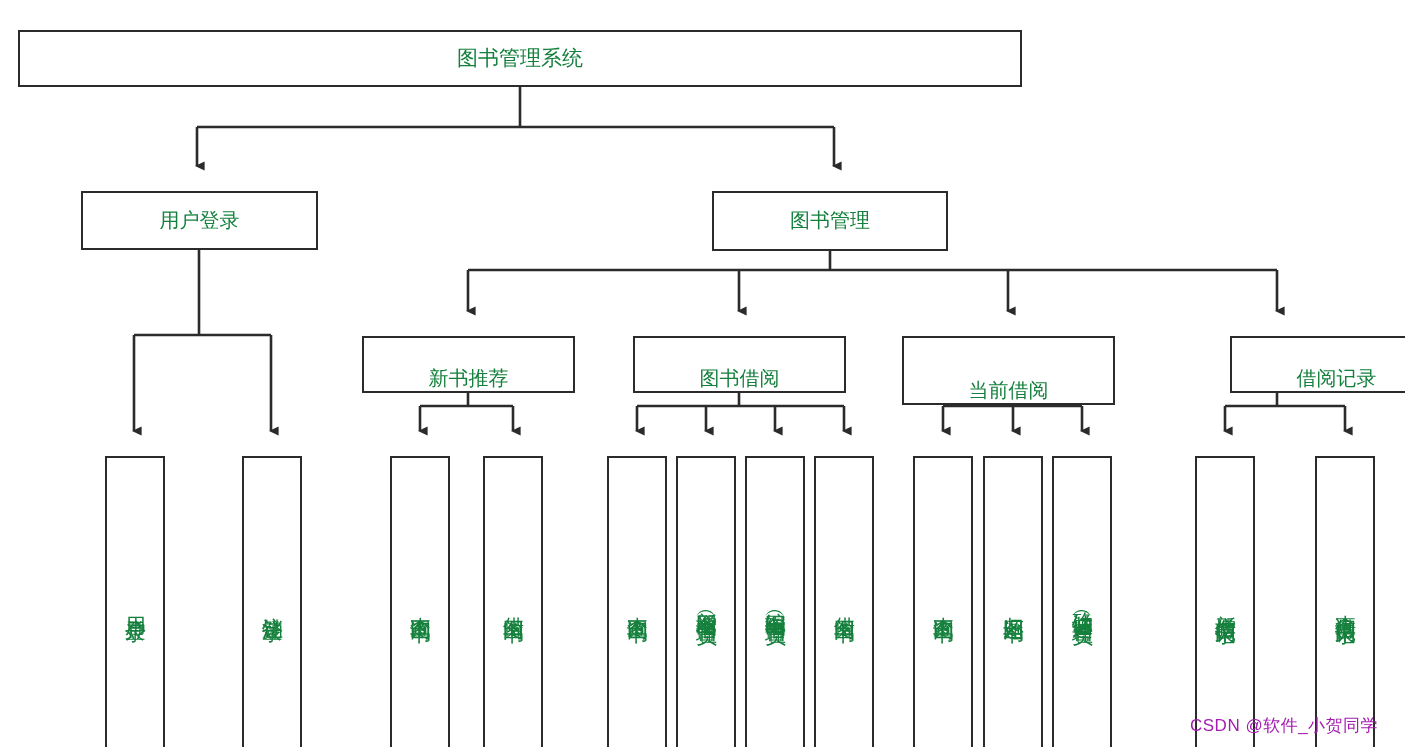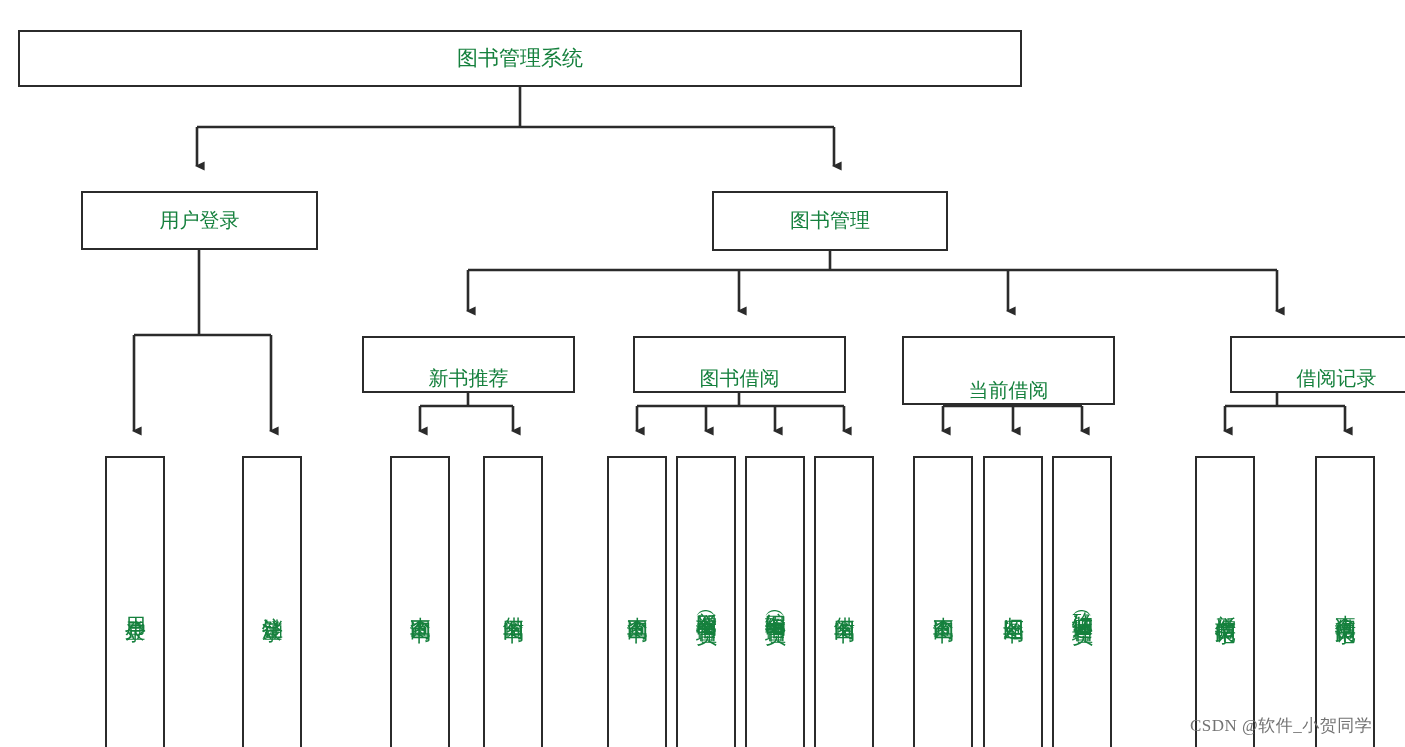--- a/index.html
+++ b/index.html
@@ -57,24 +57,23 @@
     justify-content: center;
     padding: 4px 0;
   }
   .leaf-label {
     display: block;
     white-space: nowrap;
   }
   .watermark {
     position: absolute;
     font-size: 17px;
-    color: #737373;
+    color: #a21caf;
     white-space: nowrap;
     letter-spacing: 0.5px;
-    font-family: Liberation Serif, serif;
   }
 </style>
 </head>
 <body>
 
 <div id="canvas">
 
   <svg id="wires" viewBox="0 0 1405 747" xmlns="http://www.w3.org/2000/svg">
     <defs>
       <marker id="arrow" markerWidth="10" markerHeight="10" refX="4.6" refY="7.6" orient="auto" markerUnits="userSpaceOnUse">

